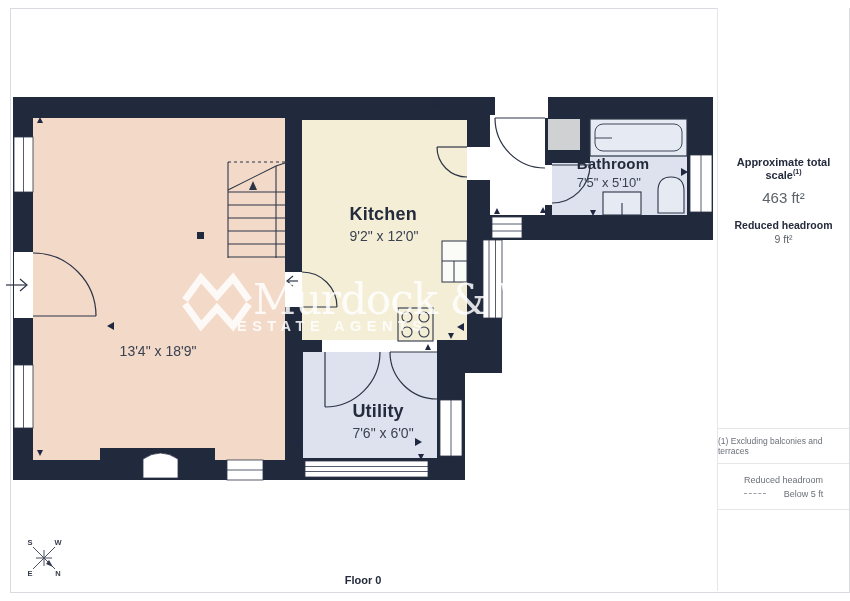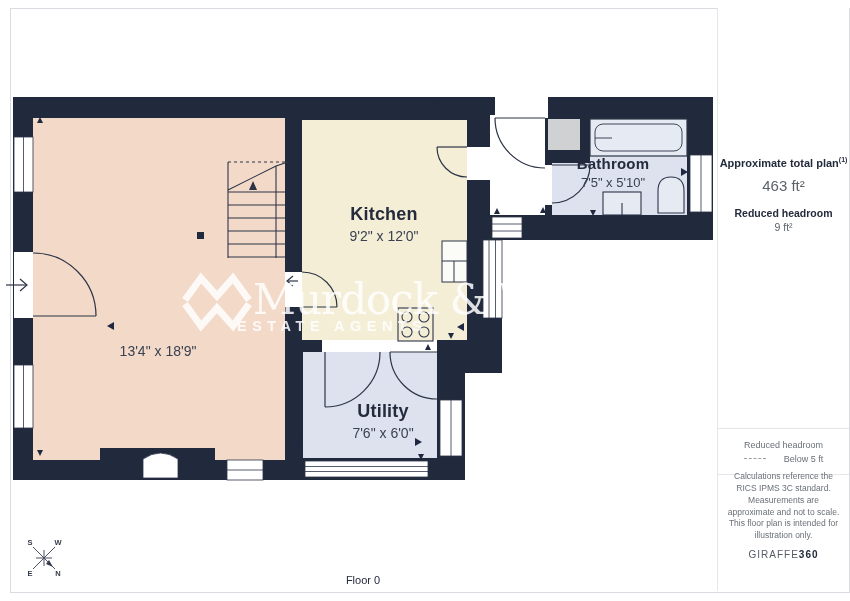--- a/index.html
+++ b/index.html
@@ -1,25 +1,25 @@
 <!DOCTYPE html>
 <html><head>
 <meta charset="utf-8">
 <style>
   html,body{margin:0;padding:0;background:#fff;width:850px;height:601px;overflow:hidden;
     font-family:"Liberation Sans",sans-serif;}
   .frame{position:absolute;left:10px;top:8px;width:838px;height:583px;border:1px solid #d9dbe0;background:#fff;}
   svg.plan{position:absolute;left:0;top:0;width:850px;height:601px;}
-  .room-label{position:absolute;transform:translateX(-50%);text-align:center;color:#242b3d;white-space:nowrap;}
+  .room-label{position:absolute;transform:translateX(-50%);text-align:left;color:#242b3d;white-space:nowrap;}
   .room-name{font-weight:bold;font-size:18px;letter-spacing:.2px;}
   .room-name.small{font-size:15px;}
   .room-dim{font-size:14px;color:#3a4252;margin-top:3px;}
   .room-dim.small{font-size:13px;}
   .floor-label{position:absolute;left:363px;top:574px;transform:translateX(-50%);
-    font-size:11px;font-weight:normal;color:#242b3d;}
+    font-size:11px;font-weight:bold;color:#242b3d;}
   
   .sidebar{position:absolute;left:717px;top:8px;width:131px;height:583px;background:#fff;
     border-left:1px solid #e4e6e9;display:flex;flex-direction:column;}
   .sb-sec{box-sizing:border-box;border-bottom:1px solid #e4e6e9;}
   .sb-sec.s1{height:421px;padding-top:148px;text-align:center;}
   .sb-sec.s2{height:35px;display:flex;align-items:center;justify-content:center;}
   .sb-sec.s3{height:46px;display:flex;flex-direction:column;align-items:center;justify-content:center;gap:4px;}
   .sb-sec.s4{height:81px;border-bottom:none;display:flex;flex-direction:column;align-items:center;justify-content:center;}
   .area-label{font-size:11px;font-weight:bold;color:#242b3d;}
   .area-label sup{font-size:7px;}
@@ -245,31 +245,28 @@
 </div>
 <div class="room-label" style="left:374px;top:401px;margin-left:9px;">
   <div class="room-name">Utility</div>
   <div class="room-dim">7'6" x 6'0"</div>
 </div>
 
 <div class="floor-label">Floor 0</div>
 
 <div class="sidebar">
   <div class="sb-sec s1">
-    <div class="area-label"><span>Approximate total plan</span><sup>(1)</sup></div>
+    <div class="area-label"><span>Approximate total scale</span><sup>(1)</sup></div>
     <div class="area-value">463 ft²</div>
     <div class="rh-label">Reduced headroom</div>
     <div class="rh-value">9 ft²</div>
+  </div>
+  <div class="sb-sec s2">
+    <div class="sb-note">(1) Excluding balconies and terraces</div>
   </div>
   <div class="sb-sec s3">
     <div class="legend-title">Reduced headroom</div>
     <div class="legend-row">
       <span class="legend-dash"></span>
       <span class="legend-text">Below 5 ft</span>
     </div>
   </div>
-  <div class="sb-sec s4">
-    <div class="sb-par">Calculations reference the RICS IPMS 3C standard. Measurements are approximate and not to scale. This floor plan is intended for illustration only.</div>
-    <div class="brand">
-      <span class="g">GIRAFFE</span><span class="n">360</span>
-    </div>
-  </div>
 </div>
 
 </body></html>

